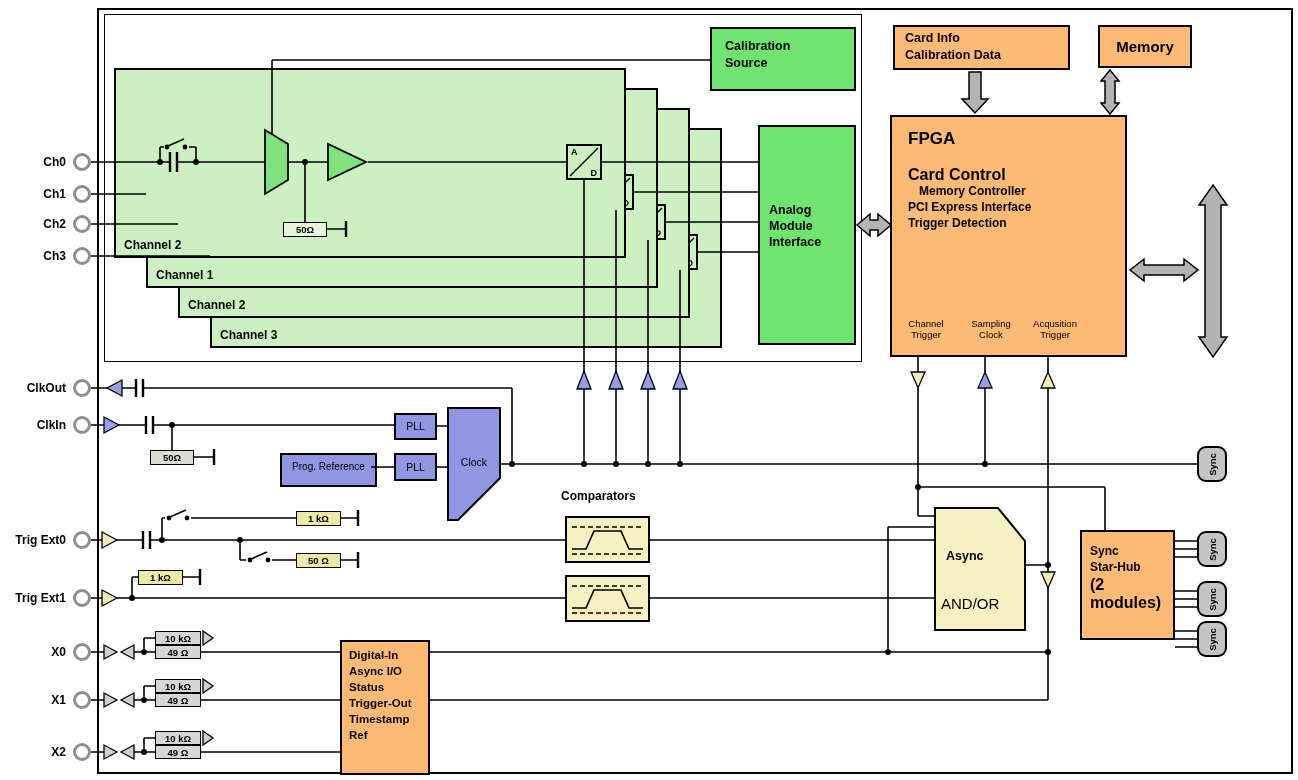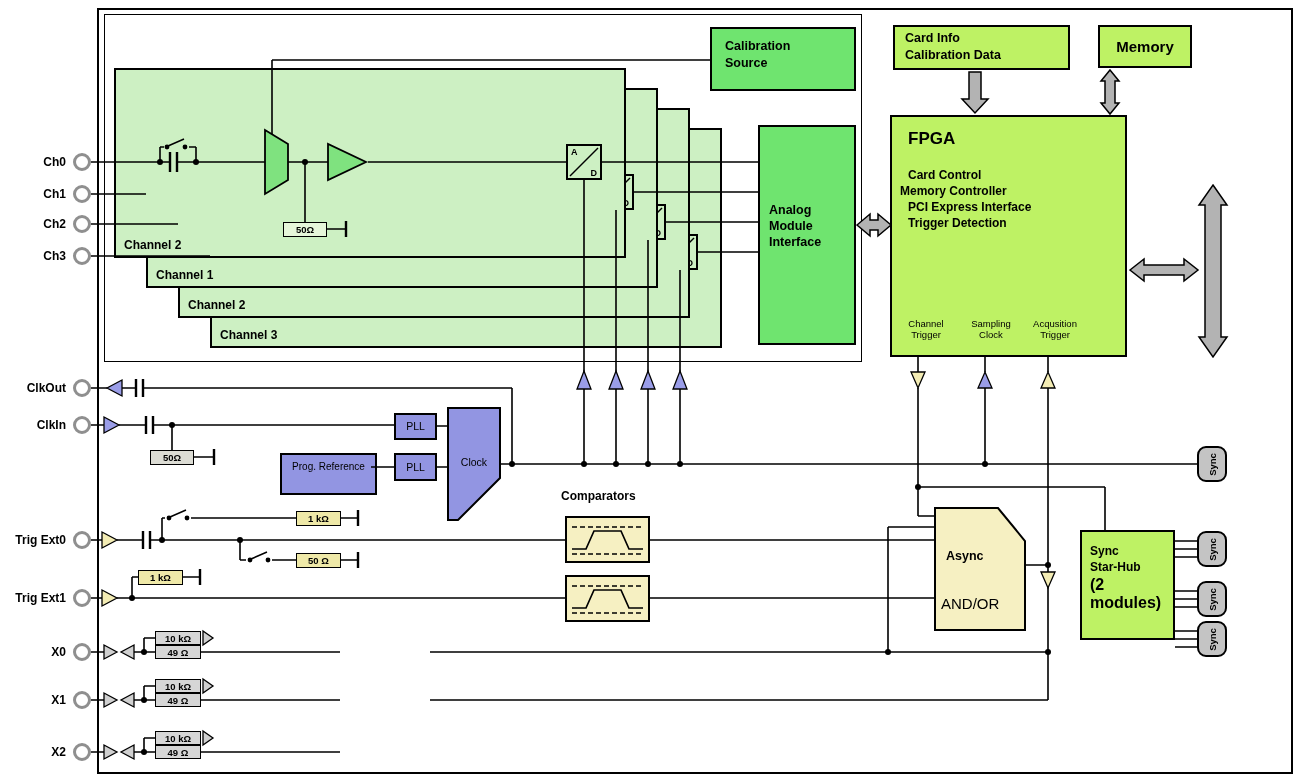--- a/index.html
+++ b/index.html
@@ -3,21 +3,21 @@
 <meta charset="utf-8">
 <style>
   html,body{margin:0;padding:0;background:#fff}
   #diagram{position:relative;width:1298px;height:780px;background:#fff;
     font-family:"Liberation Sans",sans-serif;color:#000;overflow:hidden;font-size:12px}
   .abs{position:absolute}
   .blk{position:absolute;box-sizing:border-box;border:2px solid #000}
   .thin{border-width:1.5px}
   .pale{background:#cdf0c3}
   .bright{background:#6fe46f}
-  .gray{background:#bef264}
+  .gray{background:#fdba74}
   .violet{background:#9295e2}
   .yellow{background:#f6f0c2}
   .rbox{position:absolute;box-sizing:border-box;border:1.6px solid #000;font-size:9.5px;
     font-weight:600;text-align:center;line-height:11px;padding-top:1px}
   .port{position:absolute;width:18px;height:18px;border-radius:50%;border:3px solid #8f8f8f;
     background:#fff;box-sizing:border-box}
   .plabel{position:absolute;width:58px;text-align:right;font-weight:bold;font-size:12px;line-height:14px}
   .chlabel{position:absolute;left:8px;bottom:4px;font-weight:bold;font-size:12px}
   .adc{position:absolute;width:36px;height:36px;box-sizing:border-box;border:2px solid #000;background:#cdf0c3}
   .adc .a{position:absolute;left:3px;top:1px;font-size:9px;font-weight:bold}
@@ -94,50 +94,58 @@
 
   <div class="blk gray" style="left:893px;top:25px;width:177px;height:45px">
     <div class="t b" style="left:10px;top:4px;font-size:12.5px">Card Info</div>
     <div class="t b" style="left:10px;top:21px;font-size:12.5px">Calibration Data</div>
   </div>
   <div class="blk gray" style="left:1098px;top:25px;width:94px;height:43px">
     <div class="t b" style="left:0;top:0;width:90px;text-align:center;line-height:39px;font-size:15px">Memory</div>
   </div>
   <div class="blk gray" style="left:890px;top:115px;width:237px;height:242px">
     <div class="t b" style="left:16px;top:12px;font-size:17px">FPGA</div>
-    <div class="t b" style="left:16px;top:50px;font-size:12px;line-height:16px">Card Control</div>
-    <div class="t b" style="left:8px;top:66px;font-size:12px;line-height:16px">Memory Controller</div>
+    <div class="t b" style="left:16px;top:50px;font-size:16px;line-height:16px">Card Control</div>
+    <div class="t b" style="left:27px;top:66px;font-size:12px;line-height:16px">Memory Controller</div>
     <div class="t b" style="left:16px;top:82px;font-size:12px;line-height:16px">PCI Express Interface</div>
     <div class="t b" style="left:16px;top:98px;font-size:12px;line-height:16px">Trigger Detection</div>
     <div class="t" style="left:3px;top:201px;width:62px;text-align:center;font-size:9.5px;line-height:11px">
       <div>Channel</div>
       <div>Trigger</div>
     </div>
     <div class="t" style="left:68px;top:201px;width:62px;text-align:center;font-size:9.5px;line-height:11px">
       <div>Sampling</div>
       <div>Clock</div>
     </div>
     <div class="t" style="left:130px;top:201px;width:66px;text-align:center;font-size:9.5px;line-height:11px">
       <div>Acqusition</div>
       <div>Trigger</div>
     </div>
   </div>
   <div class="blk gray" style="left:1080px;top:530px;width:95px;height:110px">
     <div class="t b" style="left:8px;top:12px;font-size:12px">Sync</div>
     <div class="t b" style="left:8px;top:28px;font-size:12px">Star-Hub</div>
     <div class="t b" style="left:8px;top:44px;font-size:16px">(2 modules)</div>
   </div>
+  <div class="blk gray" style="left:340px;top:640px;width:90px;height:135px">
+    <div class="t b" style="left:7px;top:6px;font-size:11.5px;line-height:15.5px">Digital-In</div>
+    <div class="t b" style="left:7px;top:22px;font-size:11.5px;line-height:15.5px">Async I/O</div>
+    <div class="t b" style="left:7px;top:38px;font-size:11.5px;line-height:15.5px">Status</div>
+    <div class="t b" style="left:7px;top:54px;font-size:11.5px;line-height:15.5px">Trigger-Out</div>
+    <div class="t b" style="left:7px;top:70px;font-size:11.5px;line-height:15.5px">Timestamp</div>
+    <div class="t b" style="left:7px;top:86px;font-size:11.5px;line-height:15.5px">Ref</div>
+  </div>
 
   <div class="blk violet" style="left:394px;top:413px;width:43px;height:27px">
     <div class="t" style="left:0;top:0;width:39px;text-align:center;line-height:23px;font-size:10.5px">PLL</div>
   </div>
   <div class="blk violet" style="left:394px;top:453px;width:43px;height:28px">
     <div class="t" style="left:0;top:0;width:39px;text-align:center;line-height:24px;font-size:10.5px">PLL</div>
   </div>
-  <div class="blk violet" style="left:280px;top:453px;width:97px;height:42px">
+  <div class="blk violet" style="left:280px;top:453px;width:97px;height:34px">
     <div class="t" style="left:0;top:0;width:93px;text-align:center;line-height:24px;font-size:10px">Prog. Reference</div>
   </div>
   <div class="t" style="left:448px;top:456px;width:52px;text-align:center;font-size:10.5px">Clock</div>
 
   <div class="t b" style="left:561px;top:489px;font-size:12px">Comparators</div>
   <div class="blk yellow" style="left:565px;top:516px;width:85px;height:47px"></div>
   <div class="blk yellow" style="left:565px;top:575px;width:85px;height:47px"></div>
 
   <div class="t b" style="left:946px;top:549px;font-size:12.5px">Async</div>
   <div class="t" style="left:941px;top:595px;font-size:15px">AND/OR</div>

